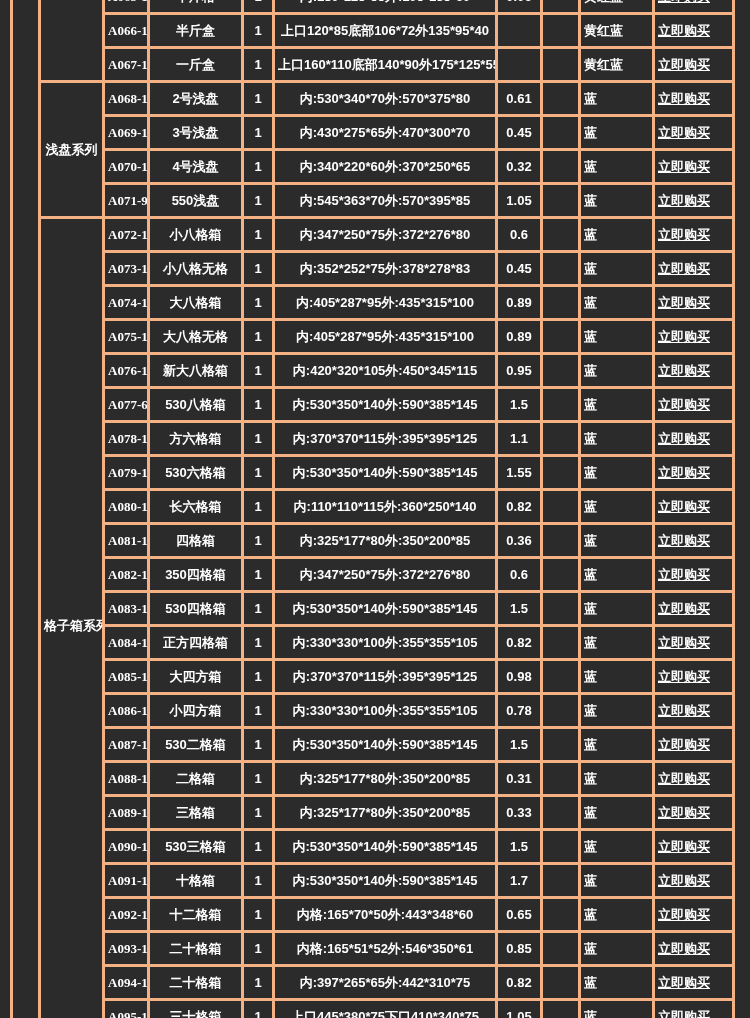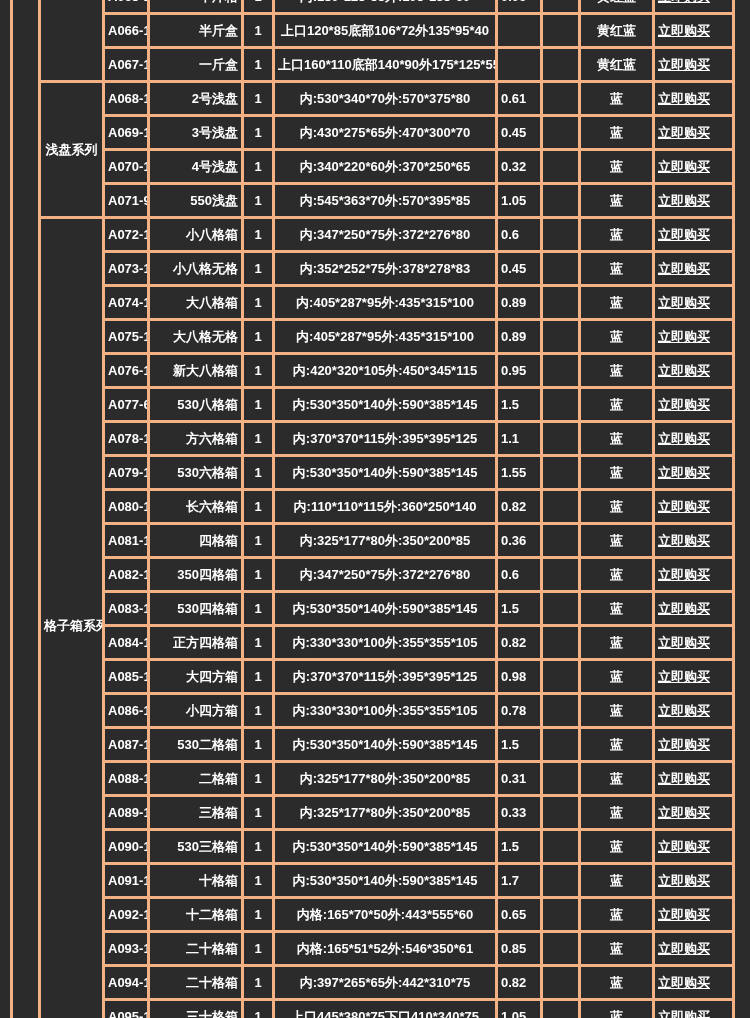--- a/index.html
+++ b/index.html
@@ -29,27 +29,27 @@
     color:var(--text);
     font-weight:bold;
     font-size:13px;
     padding:0 3px;
     white-space:nowrap;
     overflow:hidden;
     vertical-align:middle;
   }
   td.series-outer{padding:0;}
   td.series{font-size:12px;padding:0 1px;text-align:center;}
-  td.code{text-align:center;padding-left:3px;}
-  td.name{text-align:right;padding-left:4px;}
+  td.code{text-align:center;padding-left:3px;font-family:Liberation Serif, serif;}
+  td.name{text-align:center;padding-left:4px;}
   td.qty{text-align:center;}
   td.dims{text-align:center;padding-left:4px;}
-  td.weight{text-align:left;}
+  td.weight{text-align:center;}
   td.spacer{padding:0;}
-  td.color{text-align:center;padding-left:3px;}
+  td.color{text-align:left;padding-left:3px;}
   td.buy{
     background:var(--buy-bg);
     text-align:left;
     padding:0;
   }
   .buy-link{
     color:var(--buy-text);
     font-weight:bold;
     font-size:13px;
     text-decoration:underline;
@@ -344,21 +344,21 @@
         <td class="dims">内:530*350*140外:590*385*145</td>
         <td class="weight">1.7</td>
         <td class="spacer"></td>
         <td class="color">蓝</td>
         <td class="buy"><span class="buy-link">立即购买</span></td>
       </tr>
       <tr>
         <td class="code">A092-1</td>
         <td class="name">十二格箱</td>
         <td class="qty">1</td>
-        <td class="dims">内格:165*70*50外:443*555*60</td>
+        <td class="dims">内格:165*70*50外:443*348*60</td>
         <td class="weight">0.65</td>
         <td class="spacer"></td>
         <td class="color">蓝</td>
         <td class="buy"><span class="buy-link">立即购买</span></td>
       </tr>
       <tr>
         <td class="code">A093-1</td>
         <td class="name">二十格箱</td>
         <td class="qty">1</td>
         <td class="dims">内格:165*51*52外:546*350*61</td>

